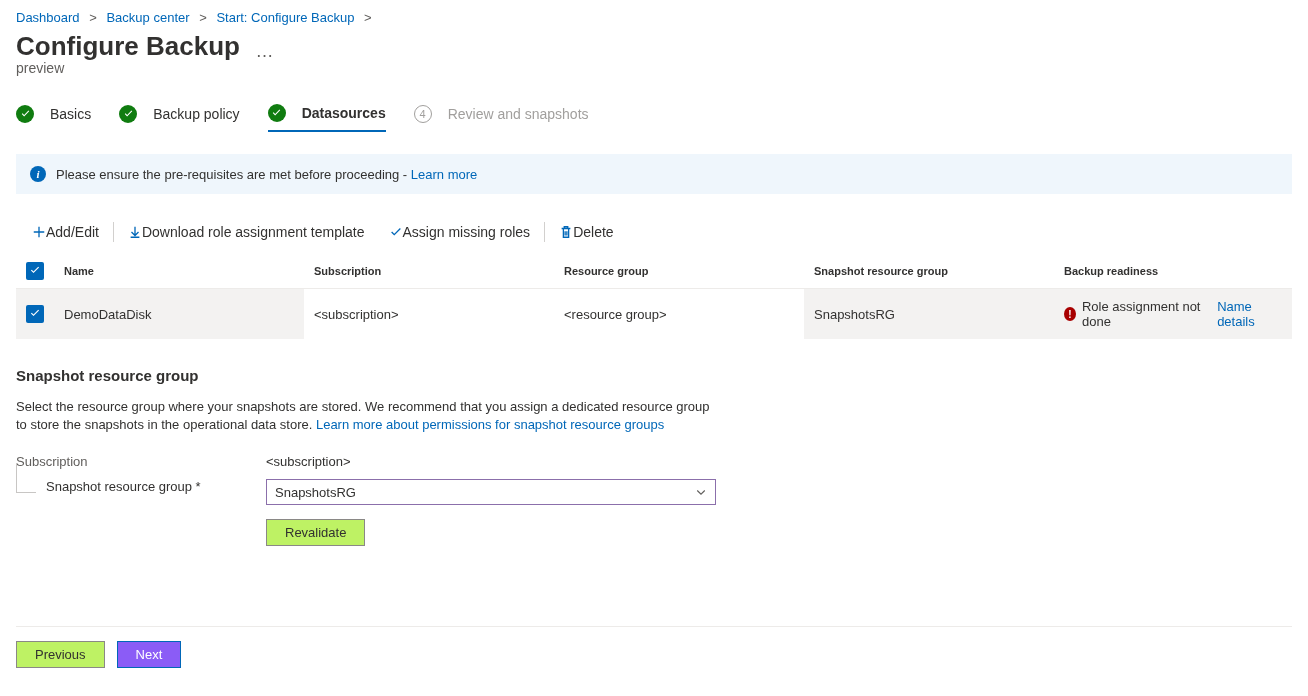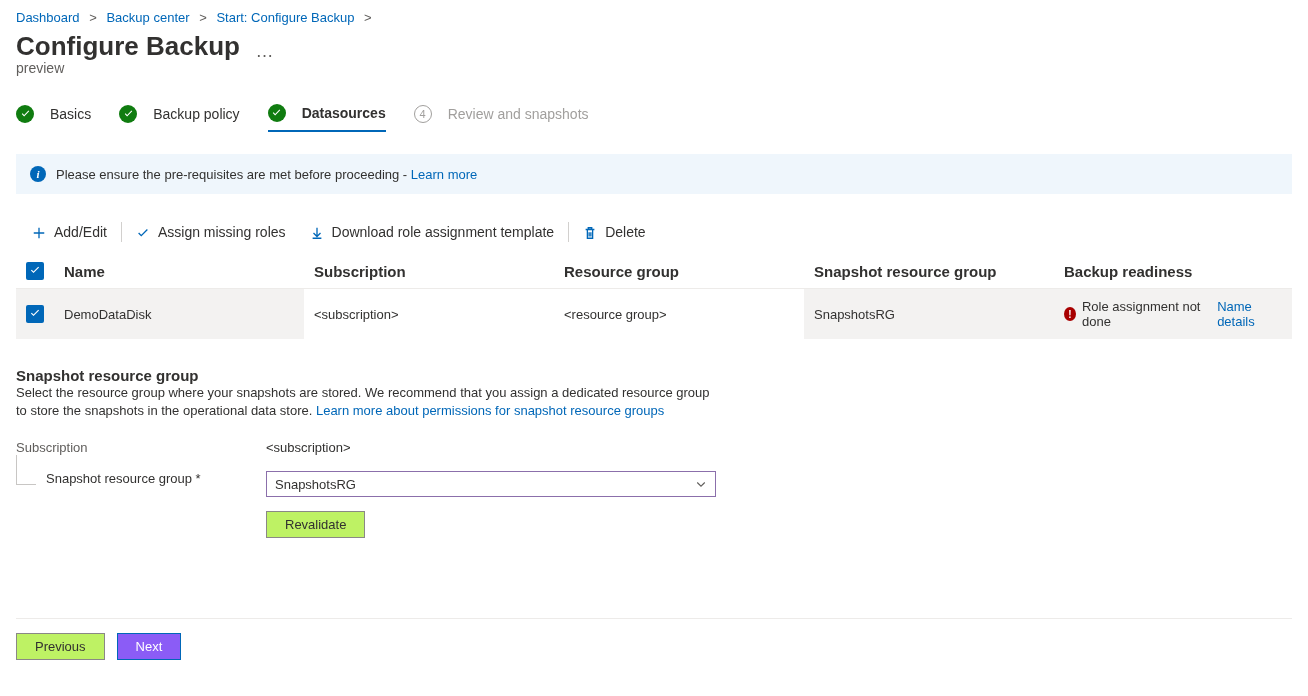--- a/index.html
+++ b/index.html
@@ -44,45 +44,45 @@
       display: flex; align-items: center; gap: 10px; font-size: 13px;
     }
     .info-icon {
       width: 16px; height: 16px; border-radius: 50%; background: #0067b8;
       display: inline-flex; align-items: center; justify-content: center;
       color: #fff; font-weight: bold; font-size: 11px; font-style: italic; font-family: Georgia, serif;
     }
 
     
     .toolbar { display: flex; align-items: center; gap: 0; margin-top: 20px; padding: 6px 4px; }
-    .tbtn { display: flex; align-items: flex-end; gap: 8px; padding: 4px 12px; cursor: pointer; font-size: 14px; color: #323130; }
+    .tbtn { display: flex; align-items: center; padding: 4px 12px; cursor: pointer; font-size: 14px; color: #323130; }
     .tsep { width: 1px; height: 20px; background: #d2d0ce; margin: 0 2px; }
     .ticon { width: 14px; height: 14px; display: inline-flex; align-items: center; justify-content: center; }
     .ticon svg { width: 14px; height: 14px; stroke: #0067b8; fill: none; stroke-width: 1.5; }
 
     
     .tbl { width: 100%; border-collapse: collapse; margin-top: 4px; }
-    .tbl th { text-align: left; font-weight: 600; font-size: 15px; padding: 8px 10px; border-bottom: 1px solid #edebe9; }
+    .tbl th { text-align: left; font-weight: 600; font-size: 11px; padding: 8px 10px; border-bottom: 1px solid #edebe9; }
     .tbl td { padding: 10px 10px; font-size: 13px; }
     .tbl tbody tr { background: #f3f2f1; }
     .cbx {
       width: 18px; height: 18px; background: #0067b8; display: inline-flex;
       align-items: center; justify-content: center; cursor: pointer; border-radius: 2px;
     }
     .cbx svg { width: 12px; height: 12px; fill: #fff; }
     .readiness { display: flex; align-items: center; gap: 6px; }
     .err-icon {
       width: 14px; height: 14px; border-radius: 50%; background: #a80000;
       color: #fff; display: inline-flex; align-items: center; justify-content: center;
       font-size: 10px; font-weight: bold;
     }
 
     
     .section-title { font-size: 15px; font-weight: 600; margin-top: 28px; }
-    .section-desc { font-size: 13px; max-width: 700px; line-height: 1.4; }
+    .section-desc { font-size: 13px; margin-top: 14px; max-width: 700px; line-height: 1.4; }
 
     .form-row { display: flex; align-items: center; margin-top: 20px; }
     .form-label { width: 250px; font-size: 13px; color: #323130; }
     .form-label.muted { color: #605e5c; }
     .form-val { font-size: 13px; }
     .indent-line {
       width: 20px; height: 30px; border-left: 1px solid #c8c6c4; border-bottom: 1px solid #c8c6c4;
       margin-right: 10px; margin-top: -18px;
     }
     .select {
@@ -162,32 +162,32 @@
         <svg viewBox="0 0 16 16">
           <path d="M8 2v12M2 8h12"></path>
         </svg>
       </span>
     <span>Add/Edit</span>
   </div>
   <div class="tsep"></div>
   <div class="tbtn">
     <span class="ticon">
         <svg viewBox="0 0 16 16">
+          <path d="M8 2v9M4 8l4 4 4-4M3 14h10"></path>
+        </svg>
+      </span>
+    <span>Download role assignment template</span>
+  </div>
+  <div class="tbtn">
+    <span class="ticon">
+        <svg viewBox="0 0 16 16">
           <path d="M3 8l3 3 7-7"></path>
         </svg>
       </span>
     <span>Assign missing roles</span>
-  </div>
-  <div class="tbtn">
-    <span class="ticon">
-        <svg viewBox="0 0 16 16">
-          <path d="M8 2v9M4 8l4 4 4-4M3 14h10"></path>
-        </svg>
-      </span>
-    <span>Download role assignment template</span>
   </div>
   <div class="tsep"></div>
   <div class="tbtn">
     <span class="ticon">
         <svg viewBox="0 0 16 16">
           <path d="M3 4h10M6 4V2h4v2M5 4v10h6V4M7 7v5M9 7v5"></path>
         </svg>
       </span>
     <span>Delete</span>
   </div>
@@ -235,21 +235,21 @@
 <div class="section-title">Snapshot resource group</div>
 <div class="section-desc">
   <span>Select the resource group where your snapshots are stored. We recommend that you assign a dedicated resource group to store the snapshots in the operational data store. </span><a>Learn more about permissions for snapshot resource groups</a>
 </div>
 
 <div class="form-row">
   <div class="form-label muted">Subscription</div>
   <div class="form-val">&lt;subscription&gt;</div>
 </div>
 
-<div class="form-row" style="margin-top:16px; align-items:flex-start;">
+<div class="form-row" style="margin-top:10px; align-items:flex-start;">
   <div style="display:flex; width:250px; align-items:center;">
     <div class="indent-line"></div>
     <div class="form-label" style="width:auto">Snapshot resource group *</div>
   </div>
   <div>
     <div class="select">
       <span>SnapshotsRG</span>
       <svg viewBox="0 0 16 16">
           <path d="M3 6l5 5 5-5"></path>
         </svg>

